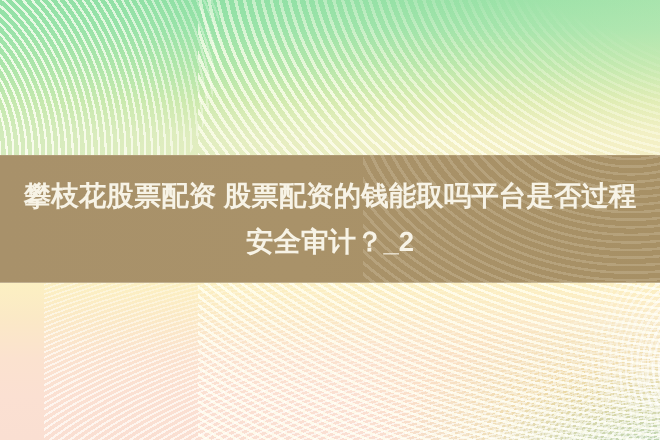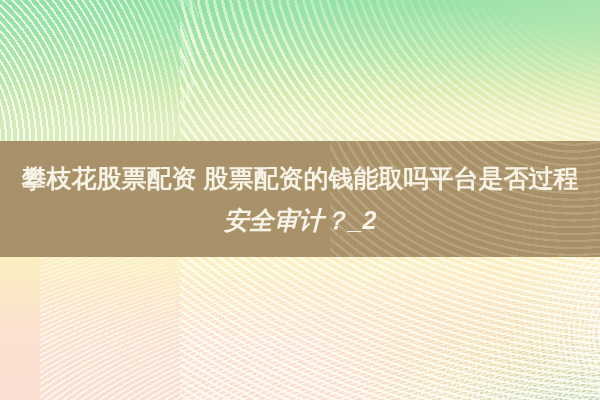--- a/index.html
+++ b/index.html
@@ -215,21 +215,20 @@
     color: #f7f3e6;
     font-size: 25px;
     font-weight: bold;
     line-height: 40px;
     letter-spacing: 0px;
     white-space: nowrap;
     text-align: center;
   }
   .title-line-2 {
     margin-top: 2px;
-    font-style: italic;
   }
 </style>
 </head>
 <body>
 
 <div id="banner">
 
   <div class="bg-top"></div>
   <div class="bg-top-tint"></div>
   <div class="bg-bottom"></div>

